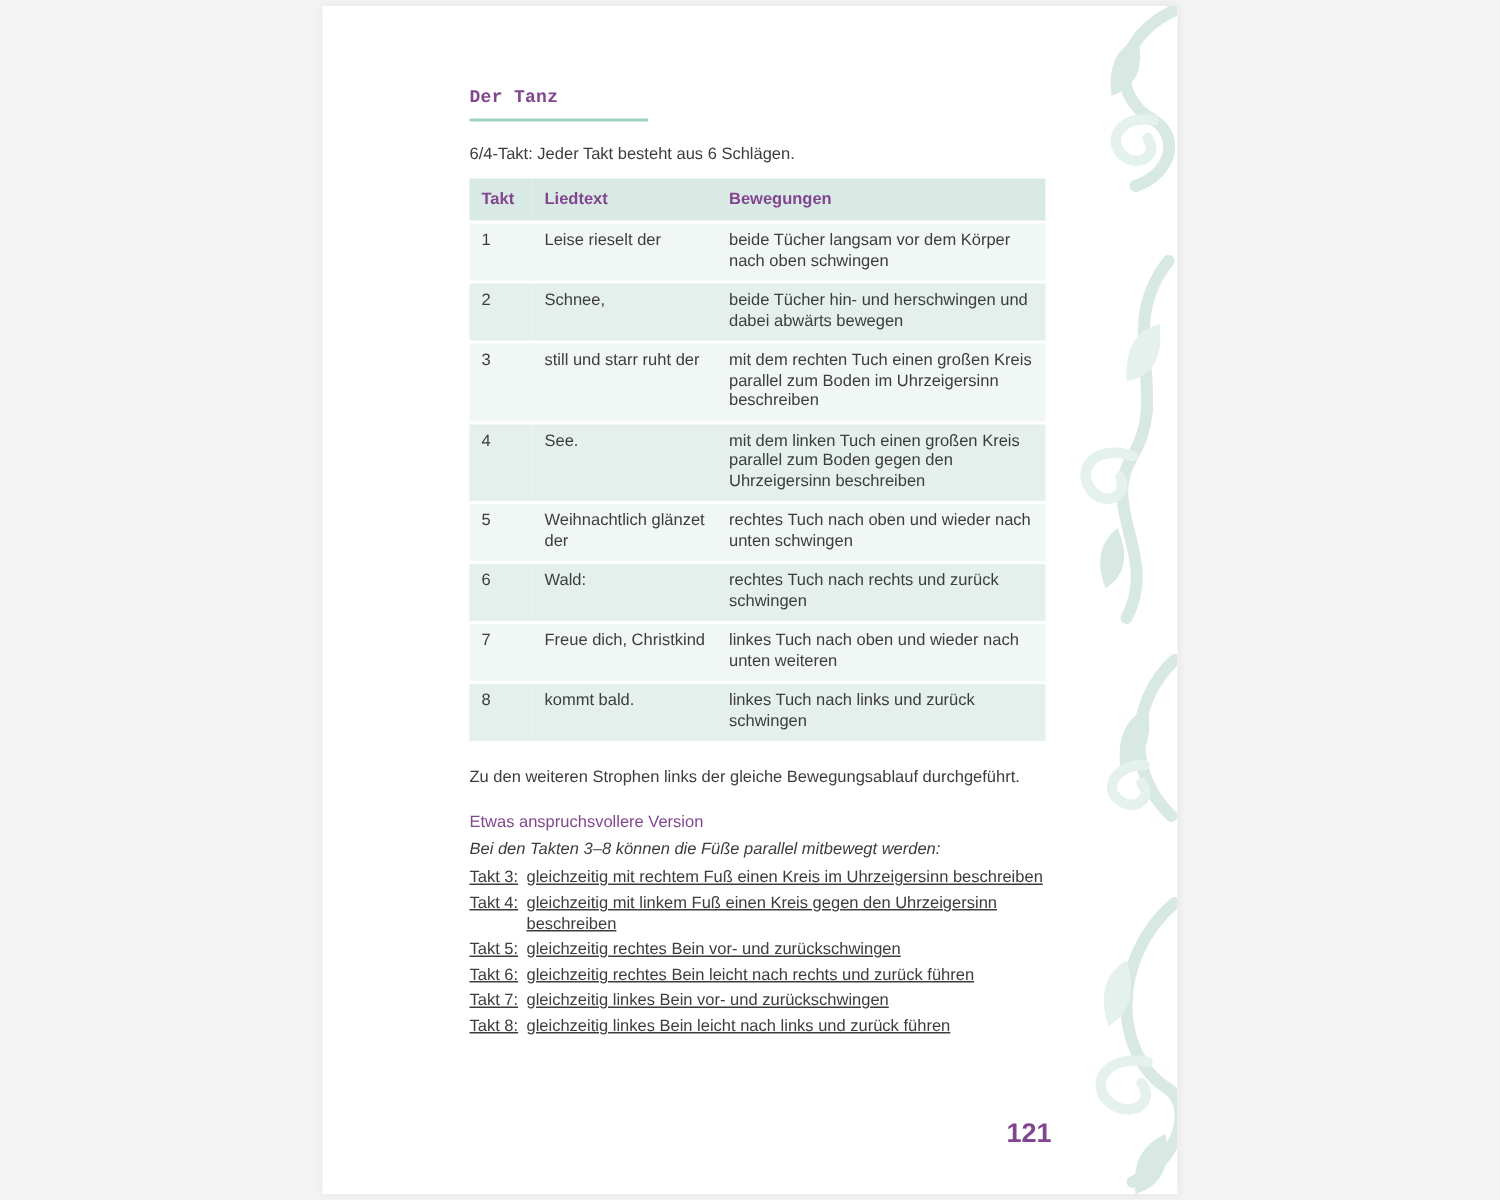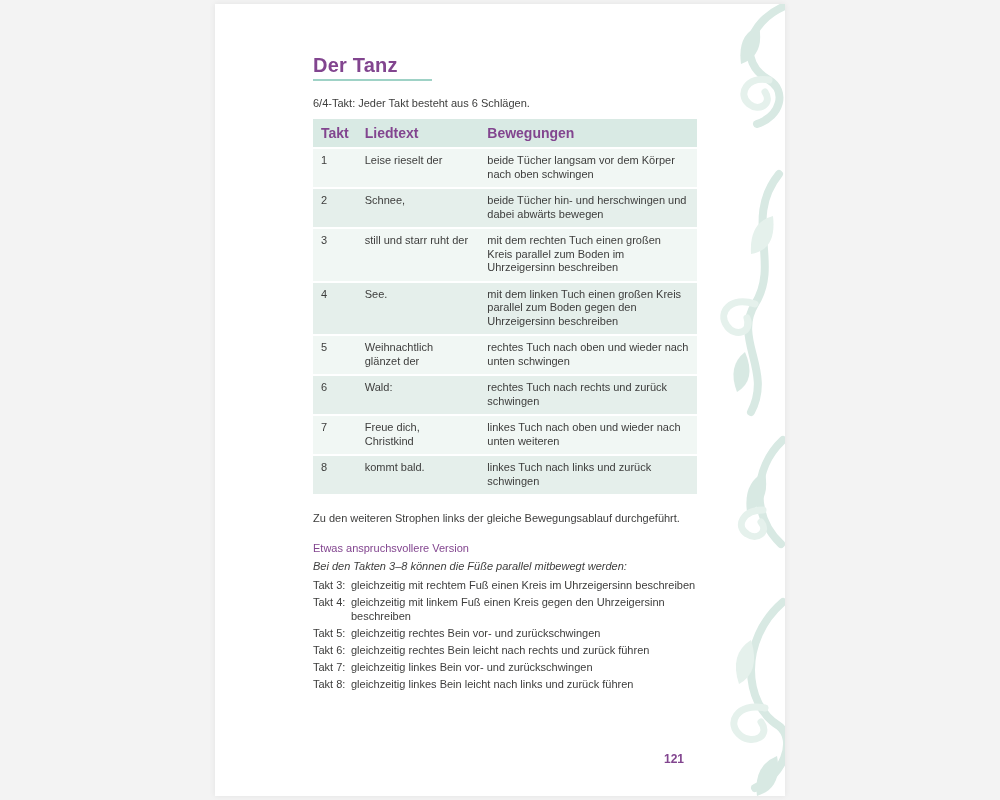--- a/index.html
+++ b/index.html
@@ -41,22 +41,22 @@
   .content {
     position: absolute;
     left: 98px;
     top: 52px;
     width: 384px;
     color: var(--text, #3d3d3c);
     font-size: 11px;
     line-height: 14px;
   }
   .title {
-    font-family: Liberation Sans, sans-serif;
-    font-size: 20px;
+    font-family: Liberation Mono, monospace;
+    font-size: 12px;
     line-height: 18px;
     font-weight: bold;
     letter-spacing: 0.2px;
     color: var(--heading, #82458f);
     margin: 0;
   }
   .title-underline {
     width: 119px;
     height: 2px;
     background: var(--accent-teal, #9fd2c6);
@@ -71,21 +71,21 @@
     font-size: 11px;
   }
   table.dance col.c-takt { width: 42px; }
   table.dance col.c-lied { width: 123px; }
   table.dance col.c-bew  { width: 219px; }
   table.dance th {
     background: var(--table-header-bg, #d9eae4);
     color: var(--heading, #82458f);
     font-weight: bold;
     text-align: left;
-    font-size: 14px;
+    font-size: 11px;
     padding: 7px 8px;
     border-bottom: 2px solid #ffffff;
   }
   table.dance td {
     padding: 5px 8px 6px 8px;
     vertical-align: top;
     line-height: 13.5px;
     border-bottom: 2px solid #ffffff;
   }
   table.dance tbody tr:nth-child(odd) td { background: var(--row-odd, #f1f7f4); }
@@ -93,31 +93,31 @@
   td.lied { }
 
   .after-table { margin: 15px 0 0 0; }
 
   .adv-heading {
     color: var(--heading, #82458f);
     font-weight: normal;
     margin: 16px 0 4px 0;
   }
   .adv-intro { margin: 0 0 5px 0; font-style: italic; }
-  .adv-item { display: flex; margin: 0 0 3px 0; }
+  .adv-item { display: flex; margin: 0 0 3px 0; text-decoration: underline; }
   .adv-label { flex: 0 0 38px; }
   .adv-text { flex: 1; }
 
   .page-number {
     position: absolute;
-    right: 101px;
+    right: 84px;
     bottom: 30px;
     color: var(--heading, #82458f);
     font-weight: bold;
-    font-size: 12px;
+    font-size: 18px;
   }
 </style>
 </head>
 <body>
 
 <div class="canvas">
   <div class="page">
 
     <svg class="ornament" viewBox="0 0 100 792" xmlns="http://www.w3.org/2000/svg" aria-hidden="true">
 

